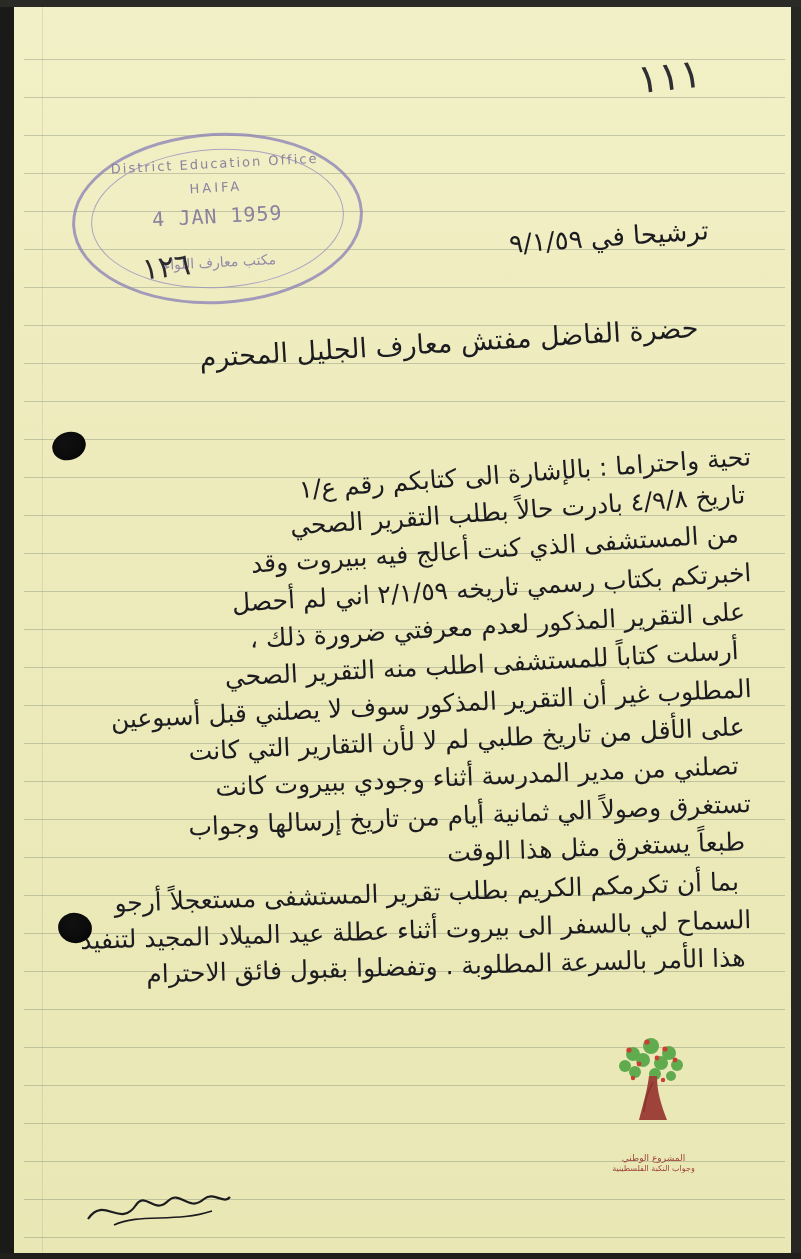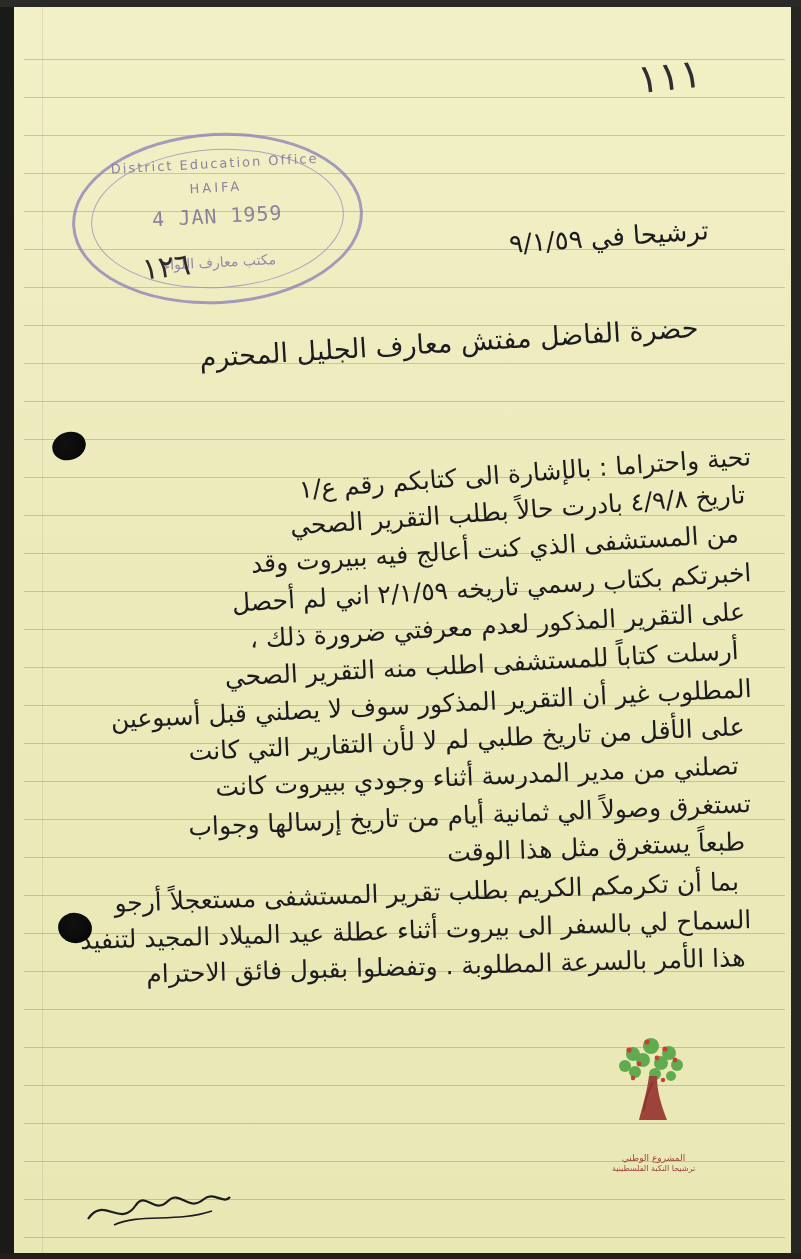--- a/index.html
+++ b/index.html
@@ -303,21 +303,21 @@
             <circle cx="58" cy="26" r="2.4"></circle>
             <circle cx="76" cy="28" r="2.4"></circle>
           <circle cx="34" cy="46" r="2.2"></circle>
             <circle cx="64" cy="48" r="2.2"></circle>
         </g>
         <path d="M50 44 C48 60, 44 72, 40 88 L68 88 C62 72, 58 60, 58 44 Z" fill="#9a3b33"></path>
         <path d="M54 50 C50 58, 46 66, 45 80" stroke="#7c2b24" stroke-width="1.4" fill="none"></path>
       </svg>
       <div class="wm-caption">
         <div>المشروع الوطني</div>
-        <div>ترشيحا النكبة الفلسطينية</div>
+        <div>وجواب النكبة الفلسطينية</div>
       </div>
     </div>
 
   </div>
 
   <div class="scan-border-left"></div>
   <div class="scan-border-right"></div>
   <div class="scan-border-top"></div>
   <div class="scan-border-bottom"></div>
 </div>

